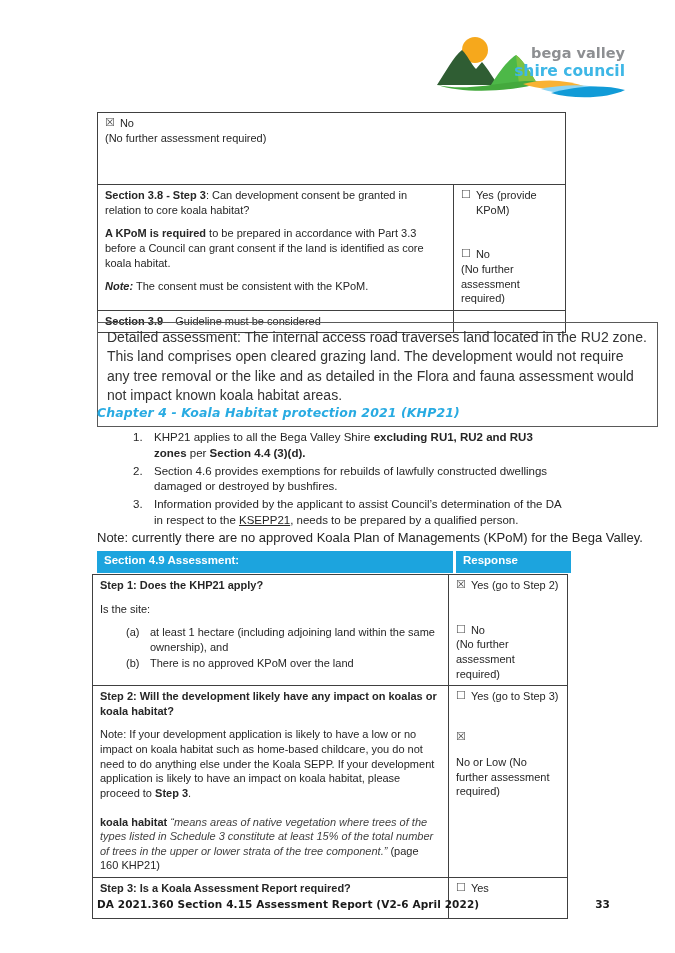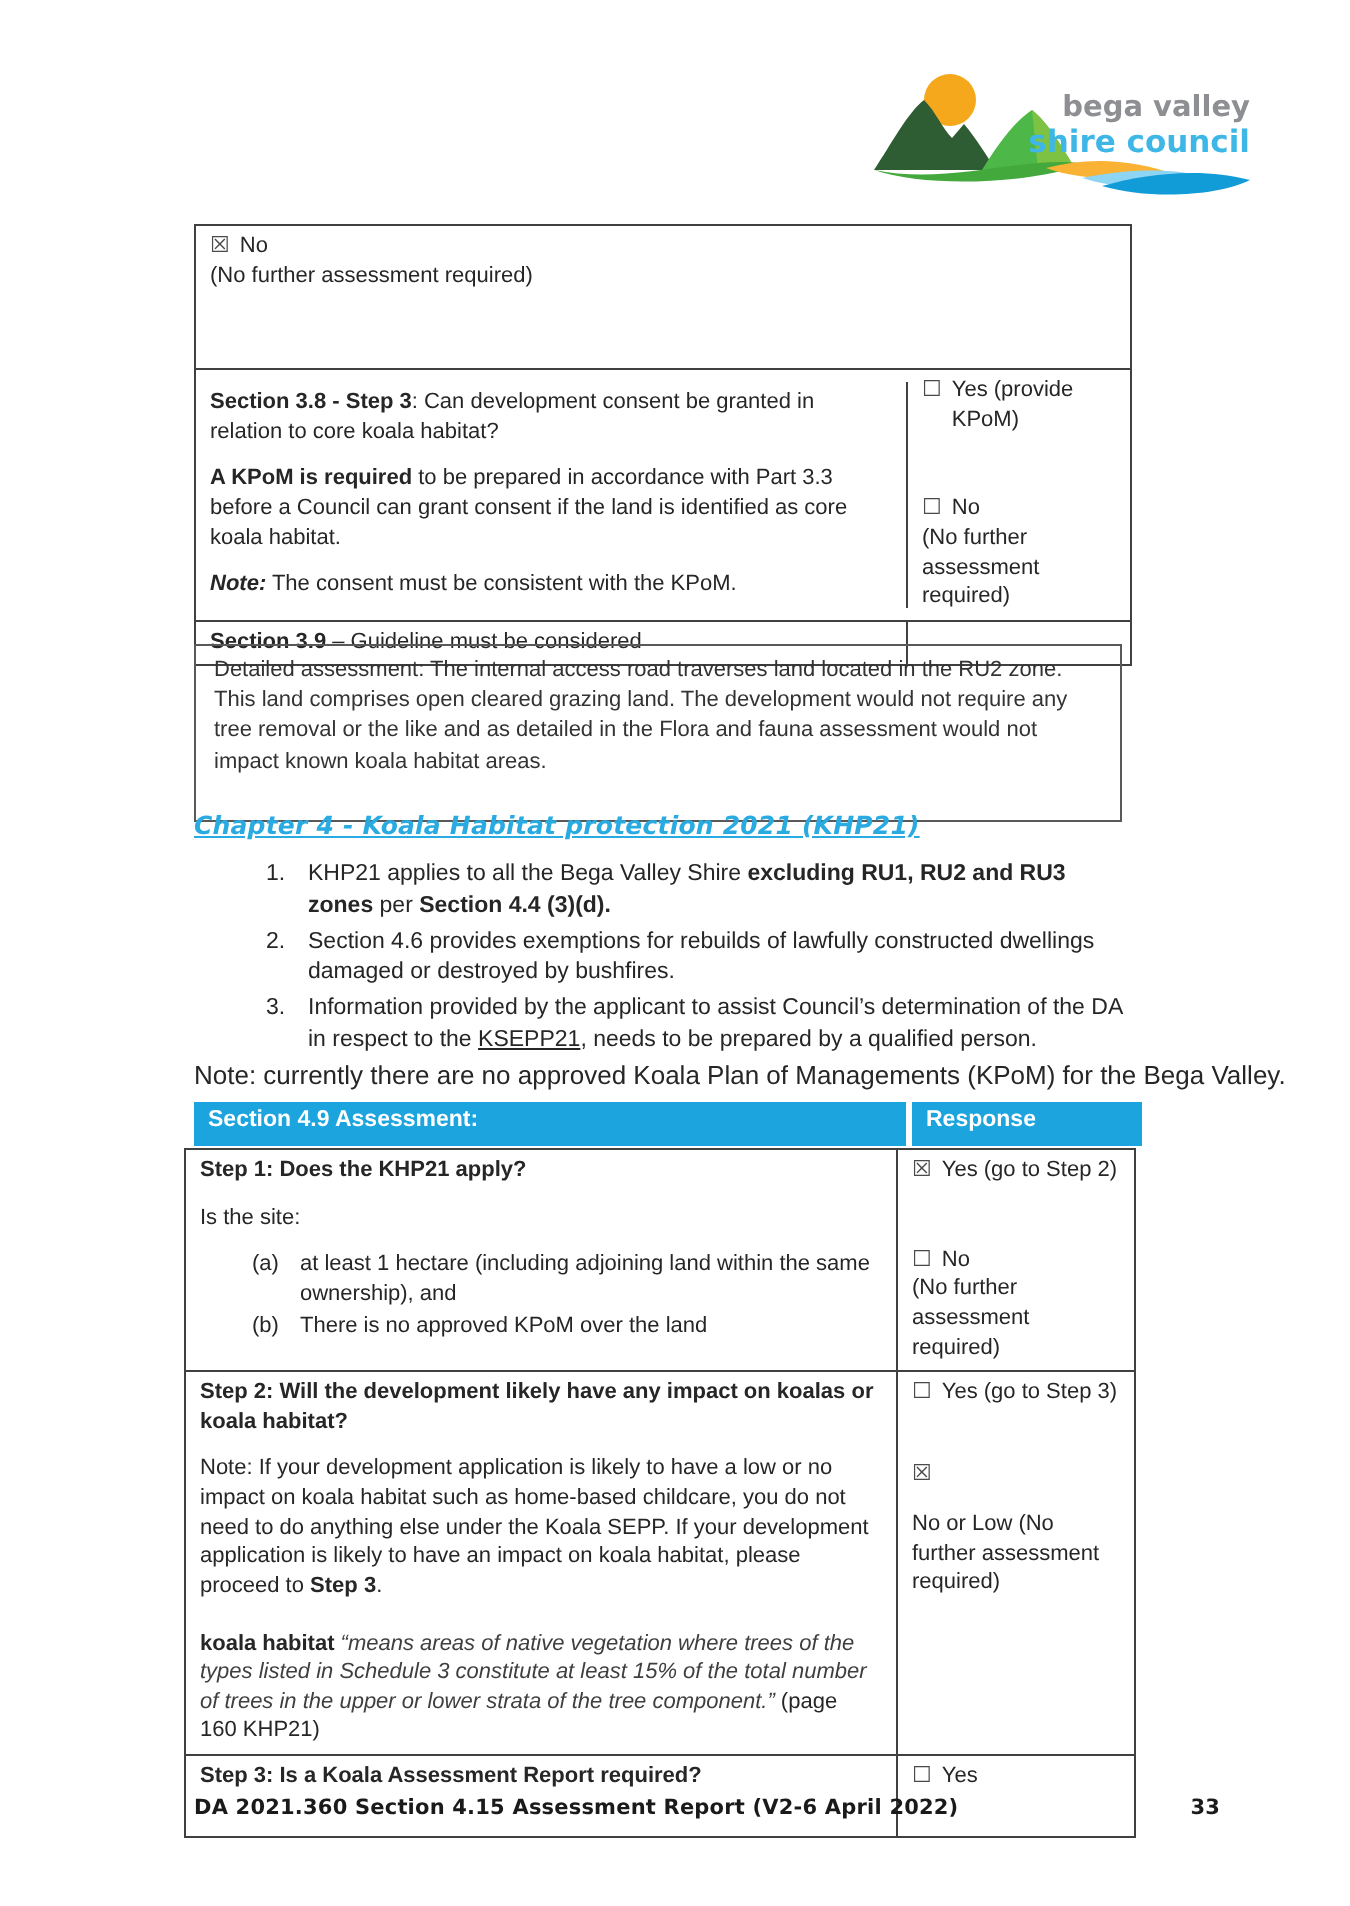--- a/index.html
+++ b/index.html
@@ -19,32 +19,32 @@
   .cl p{margin:0 0 9px 0;}
   .cl p:last-child{margin-bottom:0;}
   b{font-weight:bold;}
   .q{font-style:italic;color:#3f3f3f;}
   .resp{display:flex;gap:5px;align-items:flex-start;}
   .cb{color:#4a4a4a;font-size:11px;line-height:1.2;font-family:"DejaVu Sans",sans-serif;}
 
   
   .tbl1{left:97px;top:112px;width:467px;}
   .tbl1 .r1{min-height:71px;}
-  .tbl1 .r2{min-height:105px;align-items:center;}
+  .tbl1 .r2{min-height:105px;}
   .tbl1 .r3{min-height:18px;}
 
   
-  .assess-box{position:absolute;left:97px;top:322px;width:464px;min-height:60px;
+  .assess-box{position:absolute;left:97px;top:322px;width:561px;min-height:60px;
       border:1px solid #595959;padding:5px 9px 21px 9px;box-sizing:border-box;
-      font-size:11px;line-height:1.38;color:#333;}
+      font-size:14px;line-height:1.38;color:#333;}
 
   
   .chapter-h{position:absolute;left:97px;top:405px;width:480px;
       font-family:"DejaVu Sans",sans-serif;font-weight:bold;font-style:italic;
-      font-size:12.5px;color:#29ABE2;letter-spacing:.1px;text-decoration:underline;}
+      font-size:12.5px;color:#29ABE2;letter-spacing:.1px;}
   .olist{position:absolute;left:97px;top:430px;width:466px;font-size:11.5px;line-height:1.37;}
   .li{display:flex;margin-bottom:2px;}
   .li-num{width:21px;margin-left:36px;flex:none;}
   .li-text{flex:1;}
   .ulink{text-decoration:underline;}
   .note-line{position:absolute;left:97px;top:530px;width:560px;font-size:13px;color:#262626;}
 
   
   .t2head{position:absolute;left:97px;top:551px;width:474px;display:flex;height:22px;}
   .t2head .hl{width:356px;background:#1CA4DE;color:#fff;font-weight:bold;font-size:11.5px;

